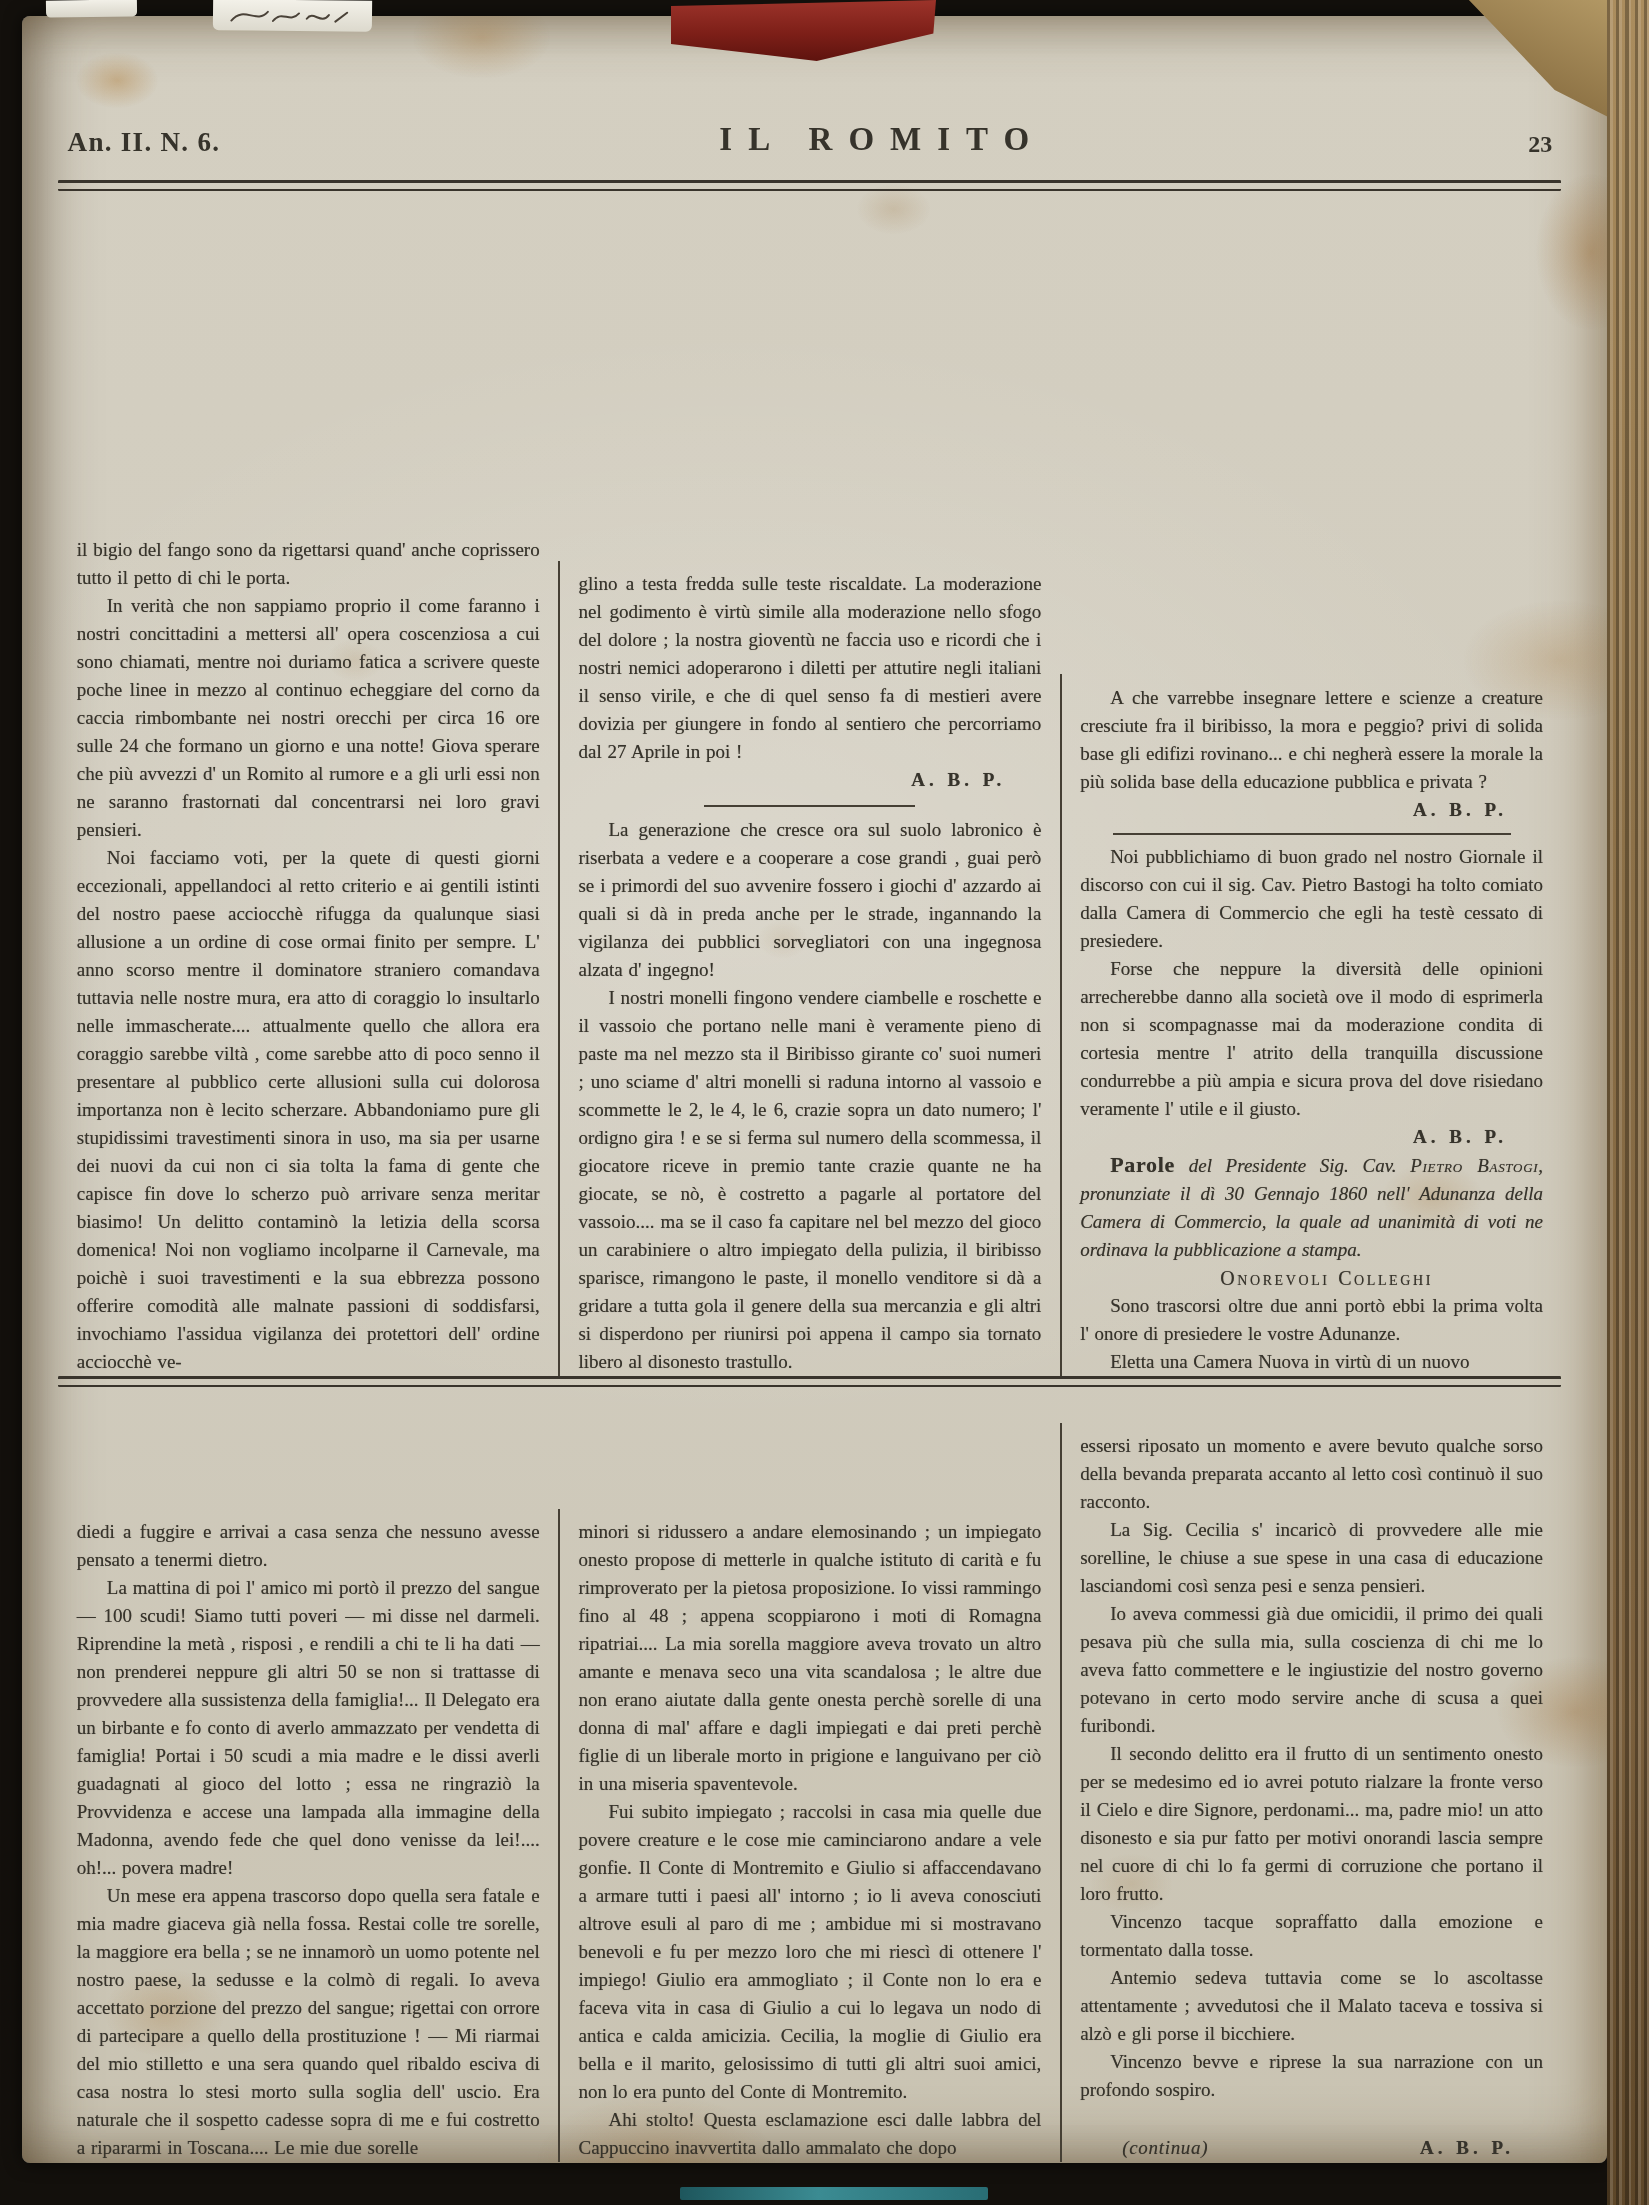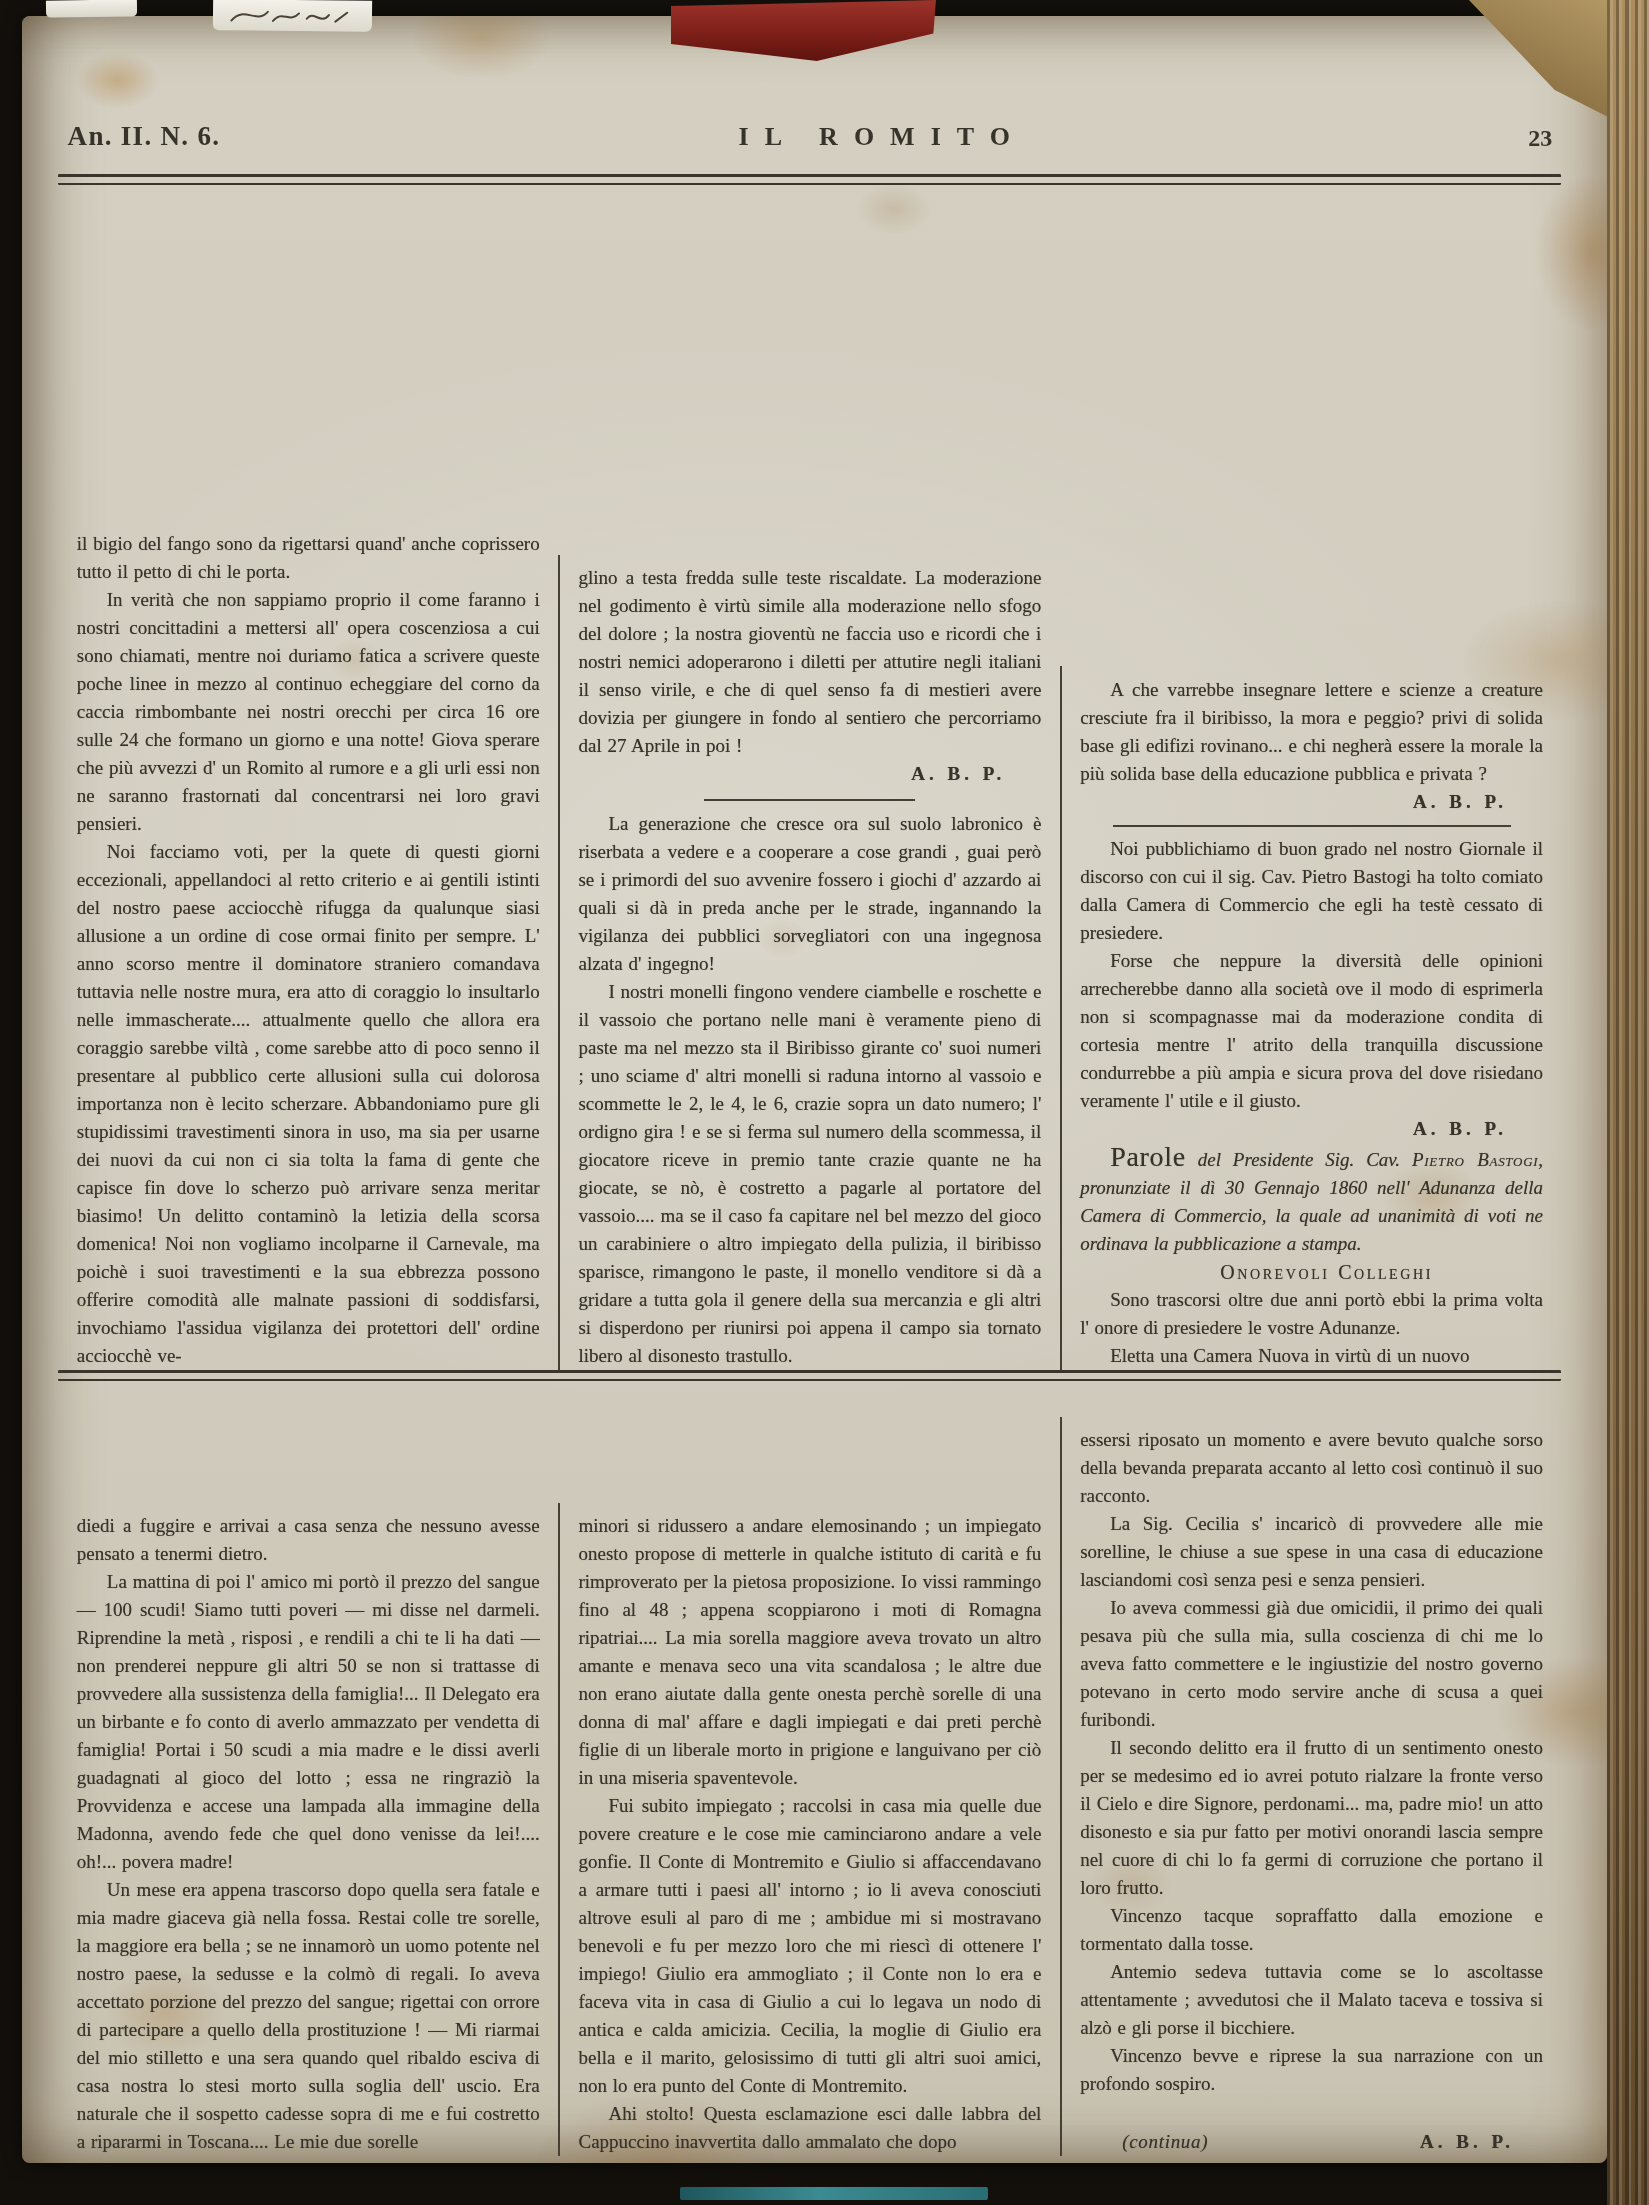--- a/index.html
+++ b/index.html
@@ -70,21 +70,21 @@
       radial-gradient(86px 63px at 9% 93%, rgba(160,110,45,.26), transparent 70%),
       radial-gradient(171px 99px at 40% 100%, rgba(150,100,40,.24), transparent 70%),
       radial-gradient(59px 43px at 70% 87%, rgba(150,105,45,.16), transparent 70%),
       radial-gradient(40px 30px at 21% 30%, rgba(150,105,45,.13), transparent 70%),
       radial-gradient(36px 28px at 48% 43%, rgba(150,105,45,.11), transparent 70%);
   }
   .content{position:relative;z-index:4;padding:0 46px 0 36px;color:#36332b;}
   
   .masthead{display:flex;align-items:flex-end;padding:105px 9.2px 0 9.2px;}
   .mh-issue{font-size:27px;font-weight:bold;letter-spacing:1.3px;white-space:nowrap;}
-  .mh-title{flex:1;text-align:center;font-size:26px;font-weight:bold;letter-spacing:16px;text-indent:16px;white-space:nowrap;}
+  .mh-title{flex:1;text-align:center;font-size:33px;font-weight:bold;letter-spacing:16px;text-indent:16px;white-space:nowrap;}
   .mh-page{font-size:24px;font-weight:bold;white-space:nowrap;}
   .rule2{height:6px;border-top:3.3px solid #39342c;border-bottom:2px solid #39342c;margin-top:22.4px;border-radius:1.3px;}
   .rule2.mid{margin-top:0;}
   
   .section{display:flex;align-items:flex-end;}
   .section.top{height:1179px;margin-top:5.3px;}
   .section.bot{height:771px;margin-top:4px;}
   .col{
     flex:1 1 0;padding:9.2px 18.4px 0 18.4px;overflow:hidden;
     text-align:justify;font-size:19px;line-height:28px;word-spacing:1px;
@@ -93,21 +93,21 @@
   .col + .col{border-left:2px solid #453f34;}
   .col p{margin:0;text-indent:30px;}
   .col p.noindent{text-indent:0;}
   .sig{
     text-align:right;padding-right:36px;letter-spacing:4px;font-weight:bold;
     margin:4px 0 1.3px 0;text-indent:0;
   }
   .hr-short{border:none;border-top:2px solid #453f34;width:211px;margin:10.5px auto 9.2px auto;}
   .hr-long{border:none;border-top:2px solid #453f34;width:86%;margin:9.2px auto 8px auto;}
   .speech-head{font-style:italic;text-indent:0;margin-top:26px;}
-  .speech-lead{font-weight:normal;font-style:normal;font-size:28px;letter-spacing:0.7px;}
+  .speech-lead{font-weight:bold;font-style:normal;font-size:22px;letter-spacing:0.7px;}
   .name-caps{font-variant:small-caps;letter-spacing:0.7px;}
   .salutation{
     text-align:center;font-variant:small-caps;letter-spacing:2.6px;
     margin:22.4px 0 18.4px 0;text-indent:0;font-size:20px;
   }
   .footer-line{display:flex;justify-content:space-between;align-items:baseline;margin-top:12px;padding:0 29px 0 42px;}
   .continua{font-style:italic;letter-spacing:0.7px;margin-top:18px;}
   .footer-sig{letter-spacing:4px;font-weight:bold;}
 </style>
 </head>

